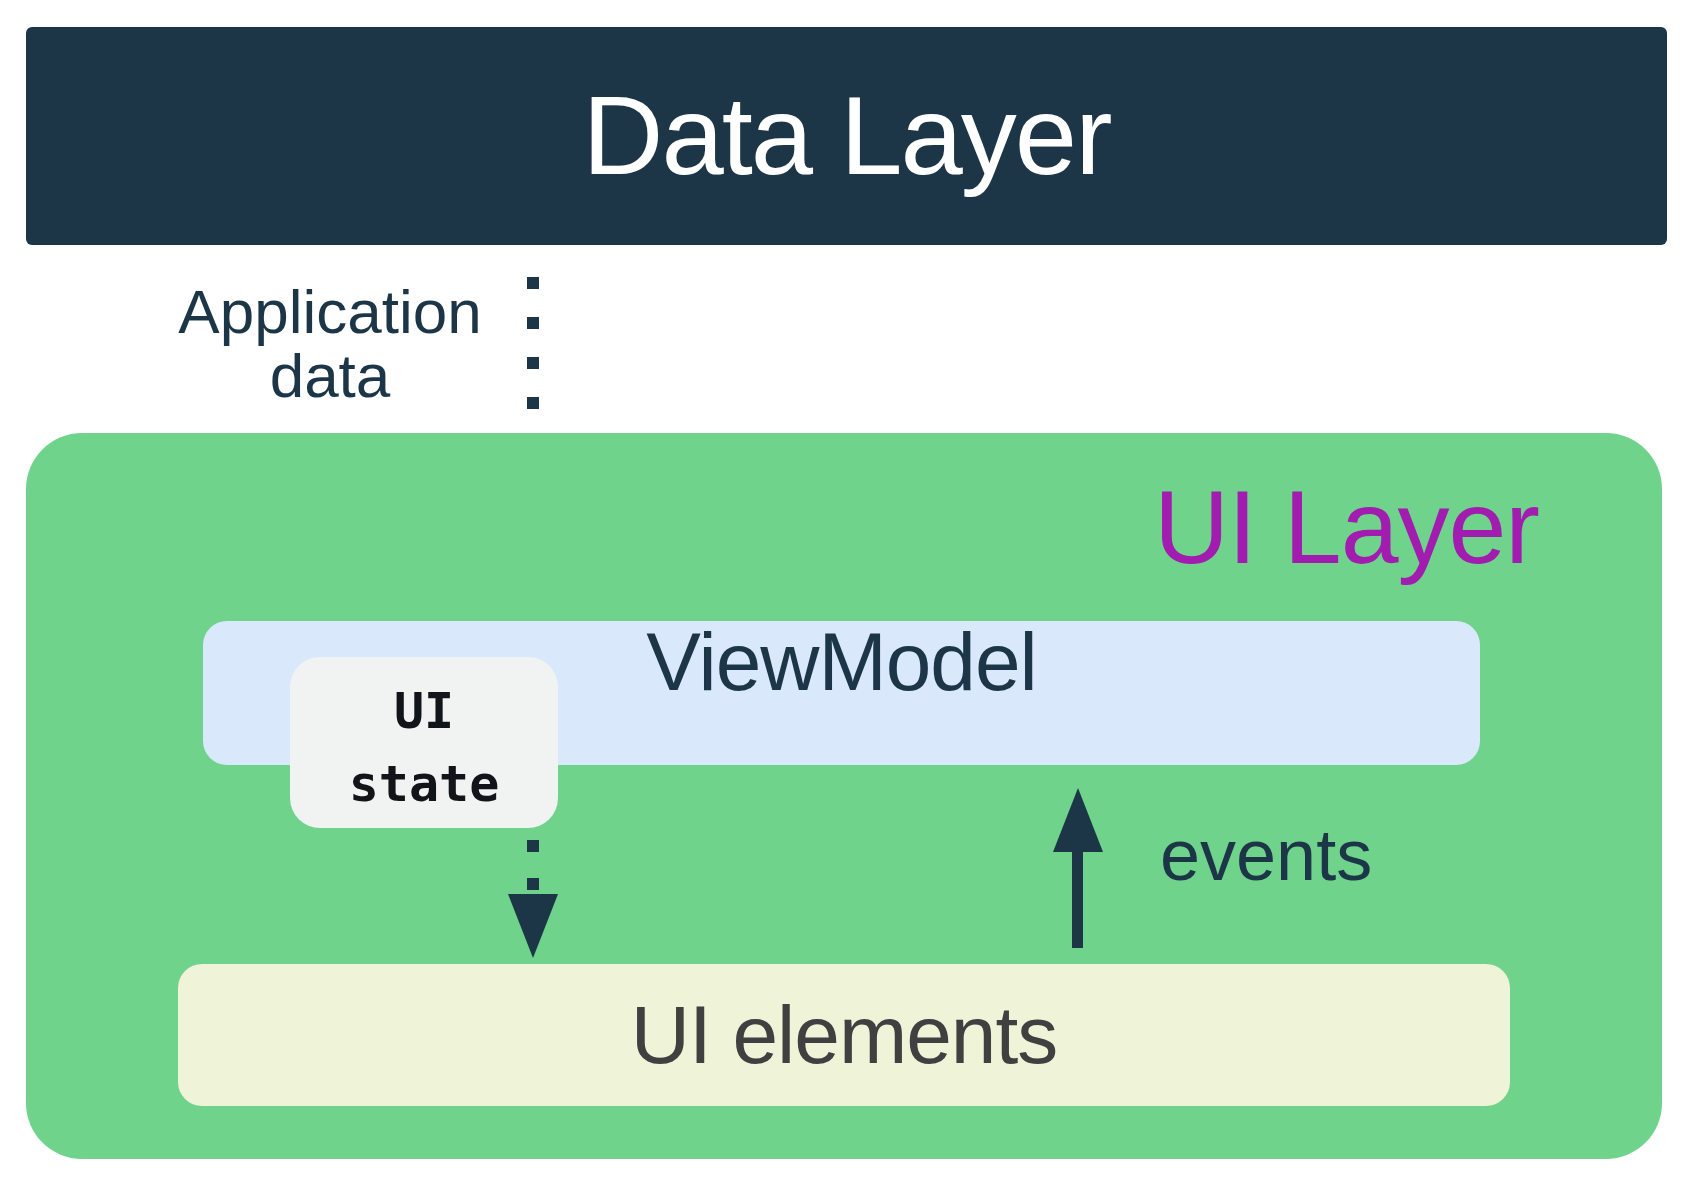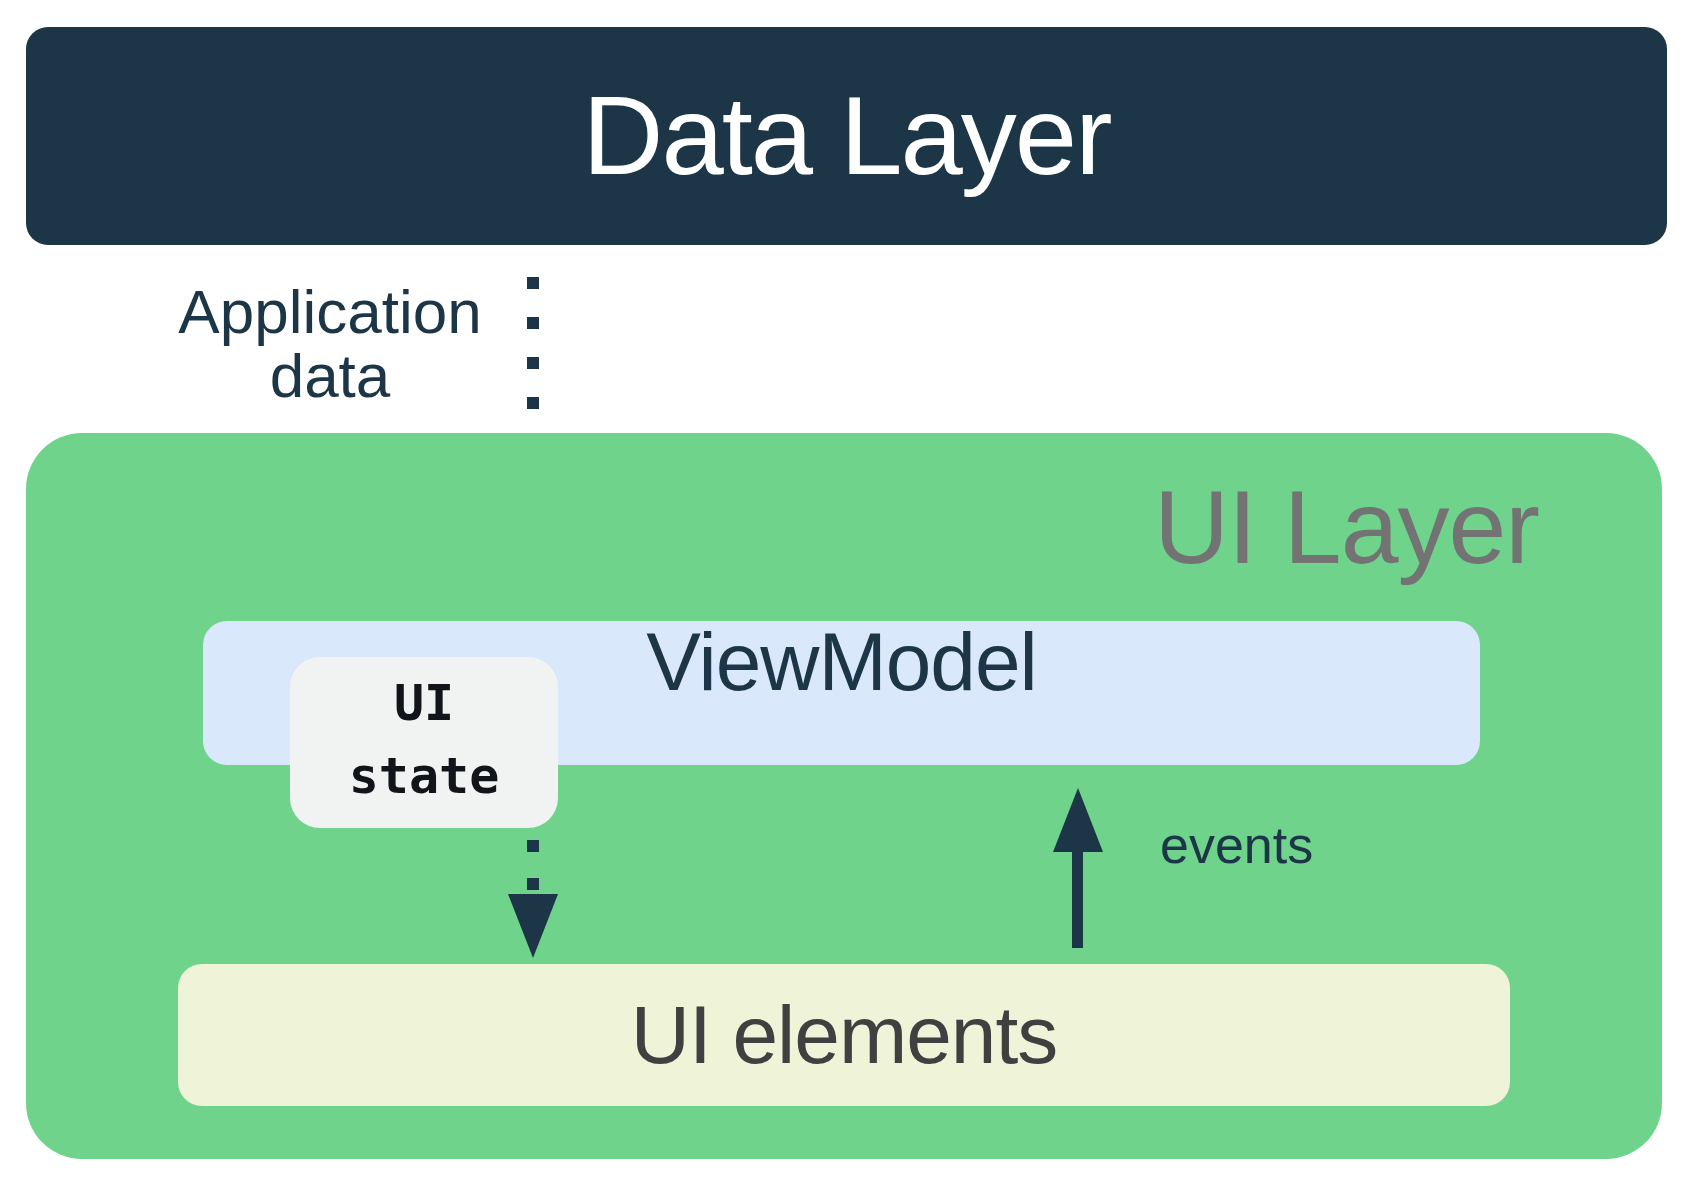--- a/index.html
+++ b/index.html
@@ -3,66 +3,66 @@
 <meta charset="utf-8">
 <style>
   html,body{margin:0;padding:0;background:#ffffff;}
   .canvas{
     position:relative;width:1702px;height:1194px;background:#ffffff;
     font-family:"Liberation Sans", sans-serif;overflow:hidden;
   }
   
   .data-layer{
     position:absolute;left:26px;top:27px;width:1641px;height:218px;
-    background:#1C3647;border-radius:22px;
+    background:#1C3647;border-radius:6px;
     display:flex;align-items:center;justify-content:center;
   }
   .data-layer-label{
     color:#ffffff;font-size:112px;letter-spacing:-2px;line-height:1;
   }
   .ui-layer{
     position:absolute;left:26px;top:433px;width:1636px;height:726px;
     background:#6FD38C;border-radius:56px;
   }
   .ui-layer-label{
     position:absolute;right:163px;top:475px;
-    color:#737373;font-size:104px;letter-spacing:-1px;line-height:1;margin-left:36px;
+    color:#a21caf;font-size:104px;letter-spacing:-1px;line-height:1;margin-left:36px;
   }
   .viewmodel{
     position:absolute;left:203px;top:621px;width:1277px;height:144px;
     background:#D9E9FB;border-radius:24px;
     display:flex;align-items:flex-start;justify-content:center;
   }
   .viewmodel-label{
     color:#1C3647;font-size:82px;letter-spacing:-1px;line-height:1;
   }
   .ui-state{
     position:absolute;left:290px;top:657px;width:268px;height:171px;
-    background:#F1F3F3;border-radius:30px;box-sizing:border-box;padding-top:10px;
+    background:#F1F3F3;border-radius:30px;box-sizing:border-box;padding-top:18px;
     font-family:"DejaVu Sans Mono","Liberation Mono",monospace;
     font-weight:bold;font-size:50px;line-height:73px;
     color:#111418;text-align:center;white-space:pre-line;
   }
   .ui-elements{
     position:absolute;left:178px;top:964px;width:1332px;height:142px;
     background:#EFF3D7;border-radius:24px;
     display:flex;align-items:center;justify-content:center;
   }
   .ui-elements-label{
     color:#404040;font-size:82px;letter-spacing:-1px;line-height:1;
   }
   
   .app-data-label{
     position:absolute;left:130px;top:280px;width:400px;
     color:#1C3647;font-size:62px;line-height:64px;
     text-align:center;white-space:pre-line;
   }
   .events-label{
     position:absolute;left:1160px;top:819px;
-    color:#1C3647;font-size:52px;line-height:1;
+    color:#1C3647;font-size:72px;line-height:1;
   }
   
   .dot{
     position:absolute;width:12px;height:12px;background:#1C3647;left:527px;
   }
   .tri-down{
     position:absolute;width:0;height:0;left:508px;
     border-left:25px solid transparent;border-right:25px solid transparent;
     border-top:64px solid #1C3647;
   }

